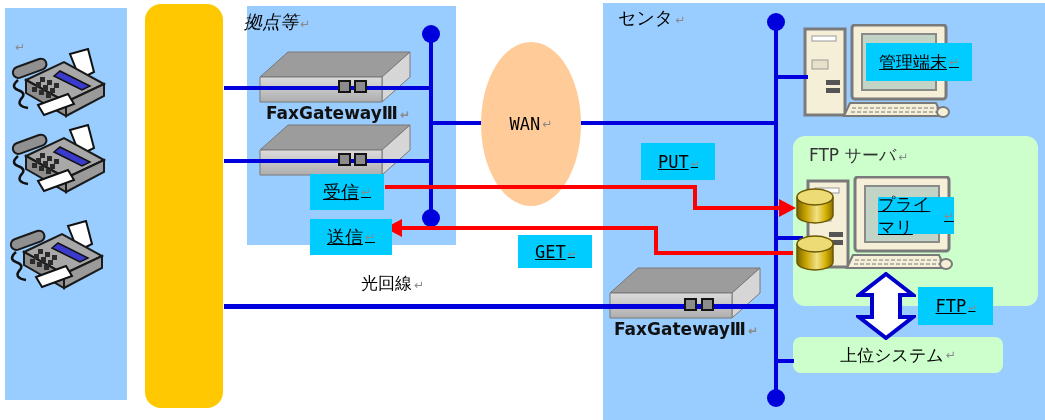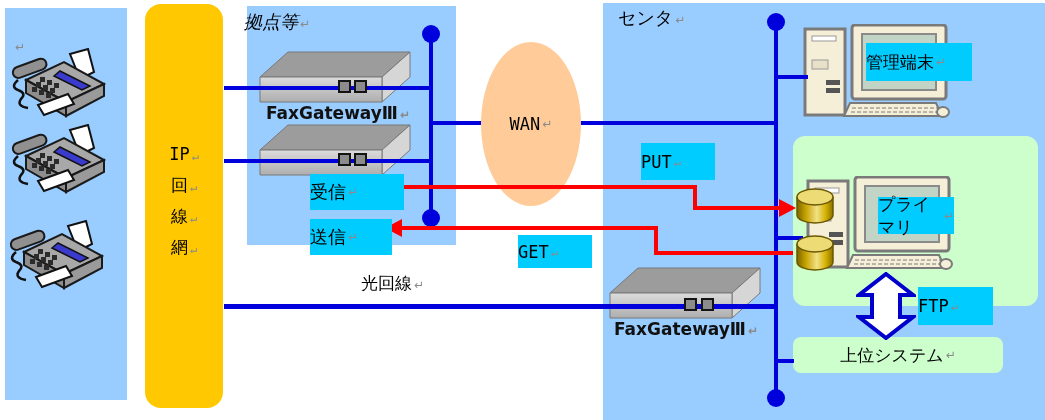--- a/index.html
+++ b/index.html
@@ -1,21 +1,21 @@
 <!DOCTYPE html>
 <html><head>
 <meta charset="utf-8">
 <style>
   html,body{margin:0;padding:0;background:#fff;font-family:"DejaVu Sans",sans-serif;}
   #canvas{position:relative;width:1045px;height:420px;background:#ffffff;overflow:hidden;}
   .abs{position:absolute;}
   .panel{background:#99CCFF;}
   .greenbox{background:#CCFFCC;border-radius:12px;}
-  .cyanbox{background:#00CCFF;display:flex;align-items:center;justify-content:flex-start;
-           font-size:17px;color:#000;z-index:5;}
+  .cyanbox{background:#00CCFF;display:flex;align-items:center;justify-content:center;
+           font-size:17px;color:#000;z-index:5;text-decoration:underline;}
   .mono{font-family:"DejaVu Sans Mono",monospace;}
   .bline{background:#0000DD;z-index:2;}
   .rline{background:#FF0000;z-index:4;}
   .dot{width:18px;height:18px;border-radius:50%;background:#0000DD;z-index:3;}
   .port{width:13px;height:13px;background:#8c8c8c;border:2px solid #141414;
         box-sizing:border-box;z-index:3;}
   .lbl{font-size:17px;color:#000;z-index:6;white-space:nowrap;}
   .mark{color:#8a8a8a;font-size:12px;margin-left:2px;}
   .gwlabel{font-weight:bold;font-size:17px;color:#111;z-index:6;white-space:nowrap;}
   .arrowhead{width:0;height:0;z-index:4;}
@@ -98,26 +98,20 @@
         <rect x="40" y="40" width="5" height="5"></rect>
       <rect x="22" y="39" width="5" height="5"></rect>
         <rect x="29" y="42" width="5" height="5"></rect>
         <rect x="36" y="45" width="5" height="5"></rect>
     </g>
     <rect x="2" y="15" width="35" height="11" rx="5.5" transform="rotate(-20 19 20)" fill="#909090" stroke="#1a1a1a" stroke-width="2"></rect>
     <path d="M8,32 q-8,7 0,10 q9,3 3,9 q-5,7 7,9" fill="none" stroke="#111" stroke-width="2.5"></path>
     <polygon points="28,57 58,46 64,56 34,67" fill="#fff" stroke="#111" stroke-width="2"></polygon>
   </svg>
 
-  <div class="abs mono" style="left:145px;top:140px;width:78px;z-index:6;">
-    <div class="ipchar"><span>IP</span><span class="mark">↵</span></div>
-    <div class="ipchar"><span>回</span><span class="mark">↵</span></div>
-    <div class="ipchar"><span>線</span><span class="mark">↵</span></div>
-    <div class="ipchar"><span>網</span><span class="mark">↵</span></div>
-  </div>
 
   <div class="abs lbl" style="left:244px;top:10px;font-size:18px;font-style:italic;">
     <span>拠点等</span><span class="mark">↵</span>
   </div>
 
   <svg class="abs" style="left:254px;top:48px;z-index:1;" width="162" height="58" viewBox="0 0 162 58">
     <defs>
         <linearGradient id="gwg1" x1="0" y1="0" x2="0" y2="1">
           <stop offset="0" stop-color="#DCDCDC"></stop>
           <stop offset="1" stop-color="#AEAEAE"></stop>
@@ -135,21 +129,21 @@
         </linearGradient>
       </defs>
     <polygon points="6,29 34,4 156,4 128,29" fill="#9C9C9C" stroke="#787878"></polygon>
     <polygon points="128,29 156,4 156,29 128,54" fill="#D6D6D6" stroke="#787878"></polygon>
     <polygon points="6,29 128,29 128,54 6,54" fill="url(#gwg2)" stroke="#787878"></polygon>
   </svg>
   <div class="abs gwlabel" style="left:266px;top:103px;">
     <span>FaxGatewayⅢ</span><span class="mark">↵</span>
   </div>
 
-  <div class="abs cyanbox" style="left:310px;top:174px;width:94px;height:36px;font-size:18px;">
+  <div class="abs cyanbox" style="left:310px;top:174px;width:74px;height:36px;font-size:18px;">
     <span>受信</span>
       <span class="mark">↵</span>
   </div>
   <div class="abs cyanbox" style="left:310px;top:219px;width:82px;height:36px;font-size:18px;">
     <span>送信</span>
       <span class="mark">↵</span>
   </div>
 
   <div class="abs bline" style="left:224px;top:86px;width:207px;height:4px;"></div>
   <div class="abs bline" style="left:224px;top:159px;width:207px;height:4px;"></div>
@@ -216,20 +210,23 @@
     <polygon points="48,79 134,79 140,92 42,92" fill="#F6EFD8" stroke="#7a7a7a" stroke-width="2"></polygon>
     <line x1="50" y1="84" x2="136" y2="84" stroke="#7a7a7a" stroke-dasharray="4,2"></line>
     <line x1="49" y1="88" x2="138" y2="88" stroke="#7a7a7a" stroke-dasharray="4,2"></line>
     <ellipse cx="141" cy="88" rx="6" ry="5" fill="#F6EFD8" stroke="#7a7a7a" stroke-width="2"></ellipse>
   </svg>
   <div class="abs cyanbox" style="left:866px;top:43px;width:106px;height:38px;">
     <span>管理端末</span>
       <span class="mark">↵</span>
   </div>
 
+  <div class="abs lbl" style="left:809px;top:144px;color:#333;">
+    <span>FTP サーバ</span><span class="mark">↵</span>
+  </div>
   <svg class="abs" style="left:805px;top:176px;z-index:1;" width="148" height="94" viewBox="0 0 148 94">
     <rect x="3" y="5" width="40" height="86" fill="#F6EFD8" stroke="#7a7a7a" stroke-width="3"></rect>
     <rect x="10" y="12" width="24" height="5" fill="#ffffff" stroke="#999"></rect>
     <rect x="10" y="36" width="16" height="9" fill="#E8E0C8" stroke="#999"></rect>
     <rect x="24" y="56" width="14" height="5" fill="#555"></rect>
     <rect x="24" y="64" width="14" height="5" fill="#555"></rect>
     <rect x="50" y="1" width="94" height="74" rx="3" fill="#F6EFD8" stroke="#7a7a7a" stroke-width="3"></rect>
     <rect x="60" y="10" width="74" height="56" fill="#C2D4C6" stroke="#8a8a8a" stroke-width="2"></rect>
     <polygon points="48,79 134,79 140,92 42,92" fill="#F6EFD8" stroke="#7a7a7a" stroke-width="2"></polygon>
     <line x1="50" y1="84" x2="136" y2="84" stroke="#7a7a7a" stroke-dasharray="4,2"></line>

